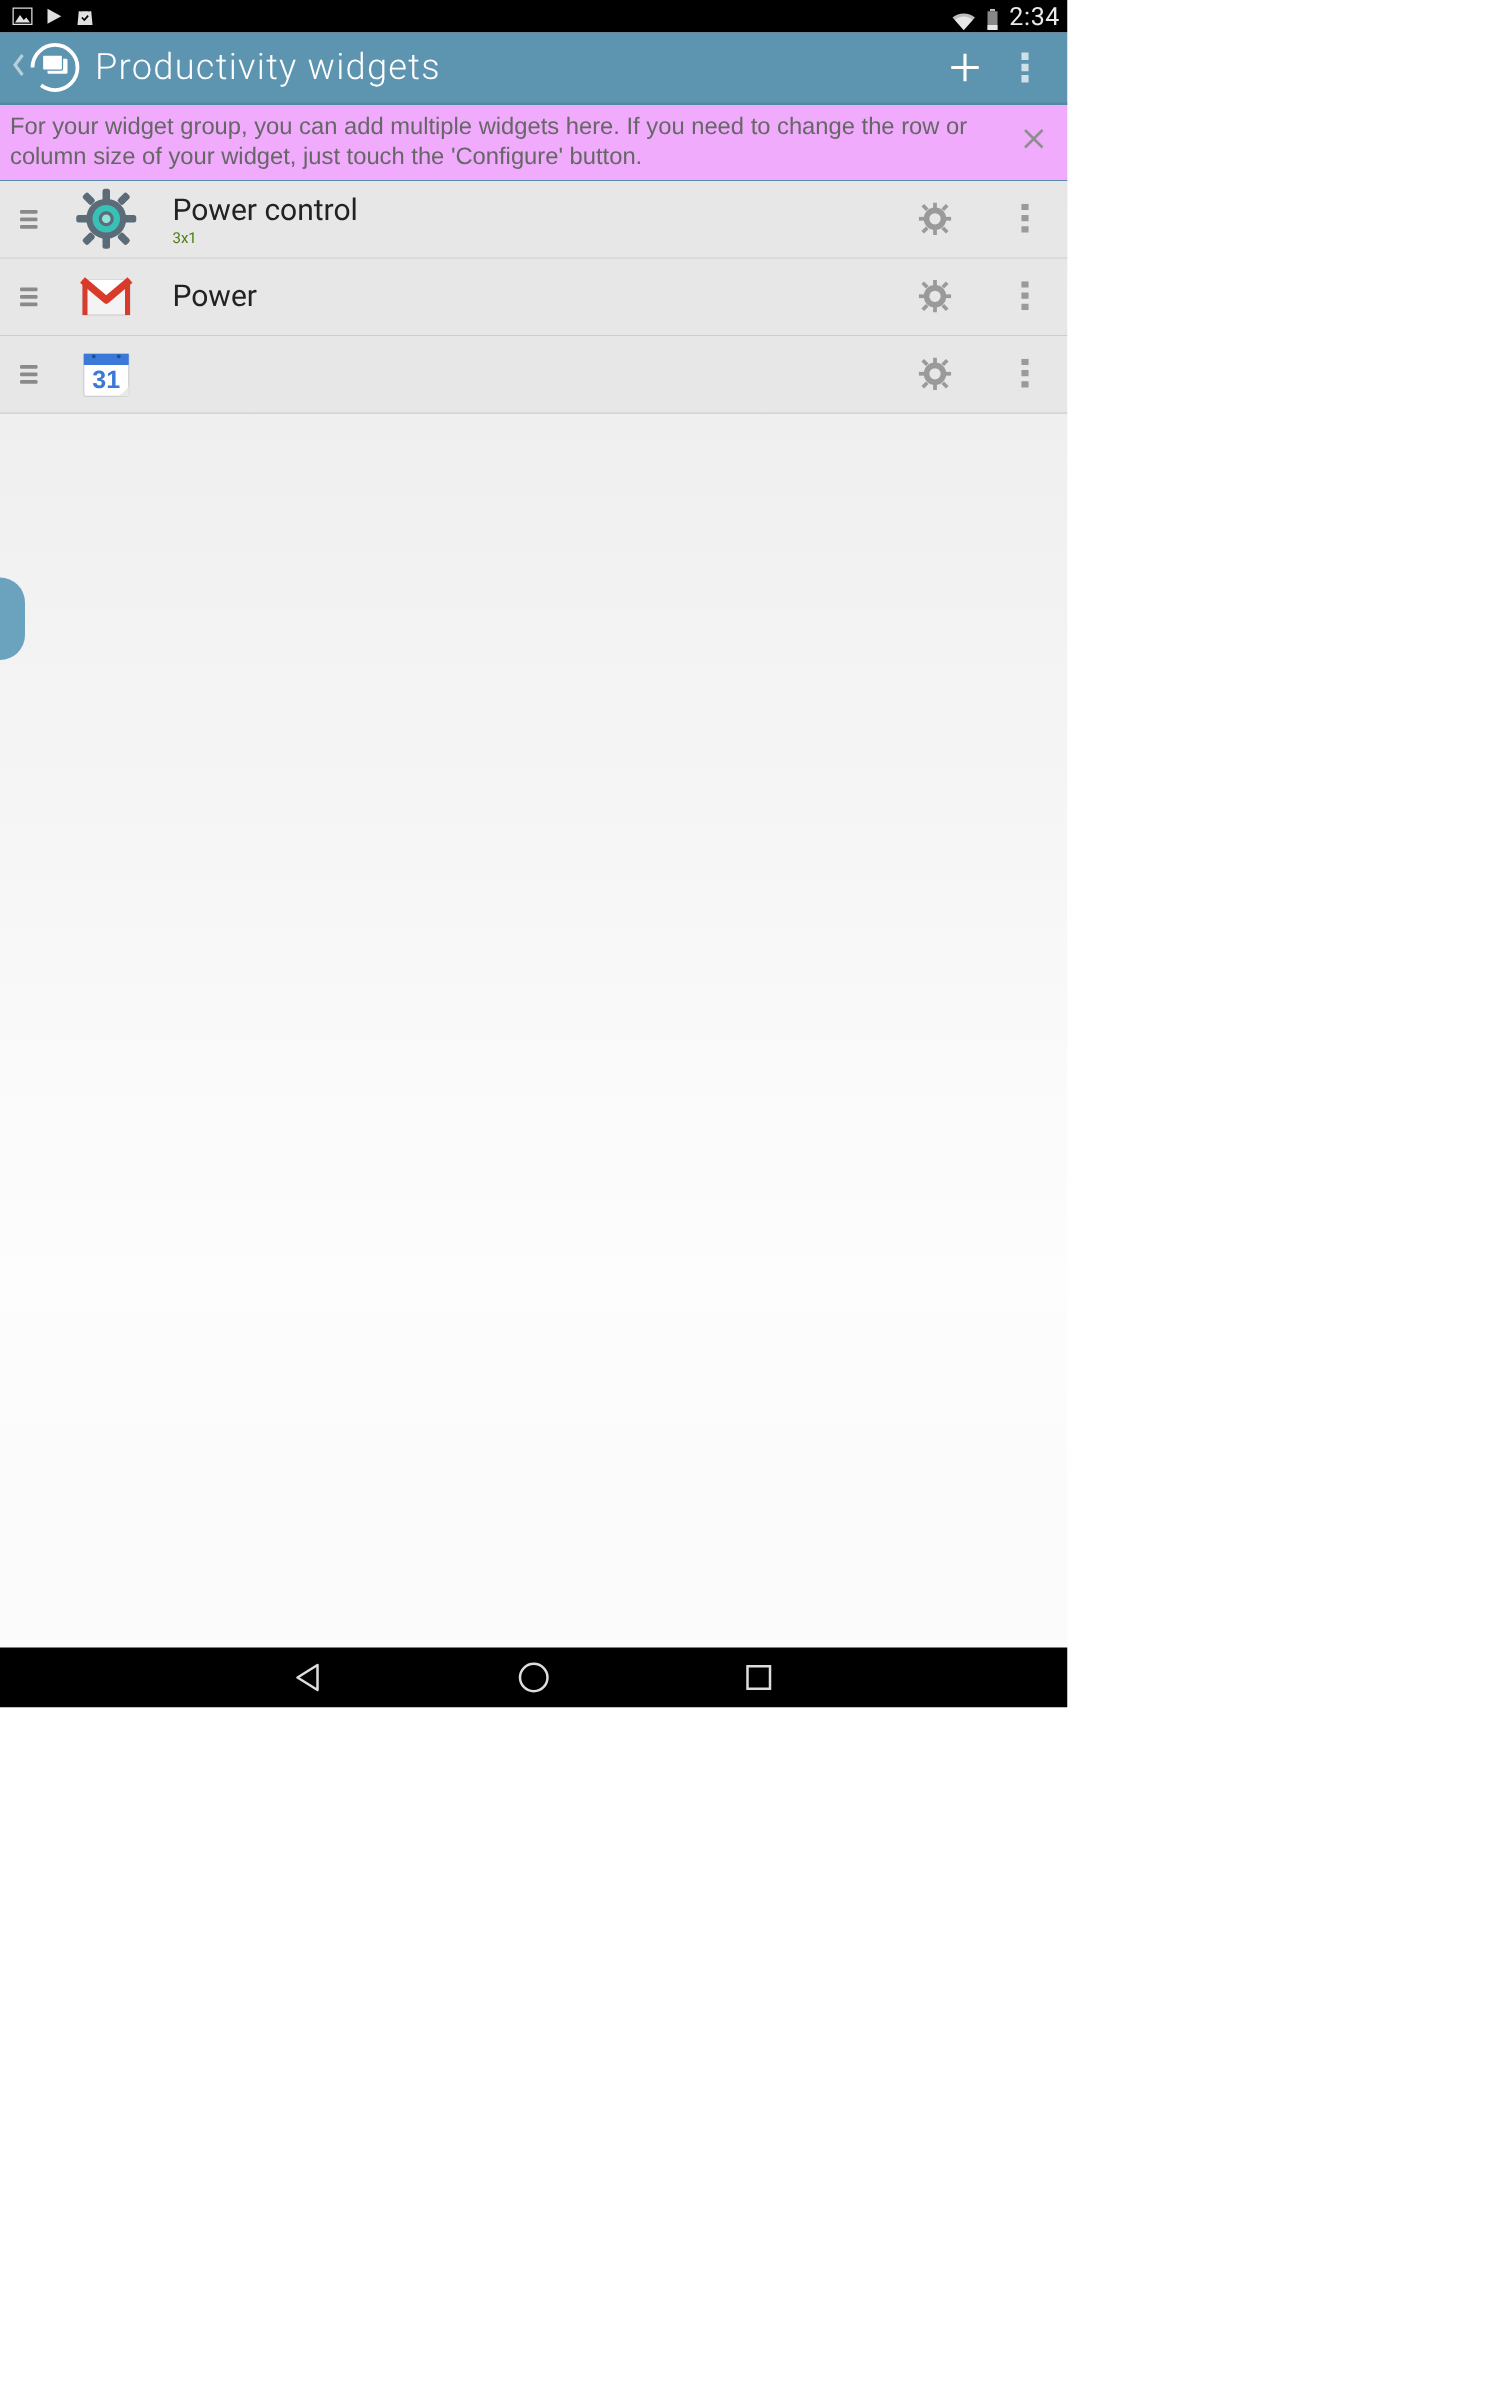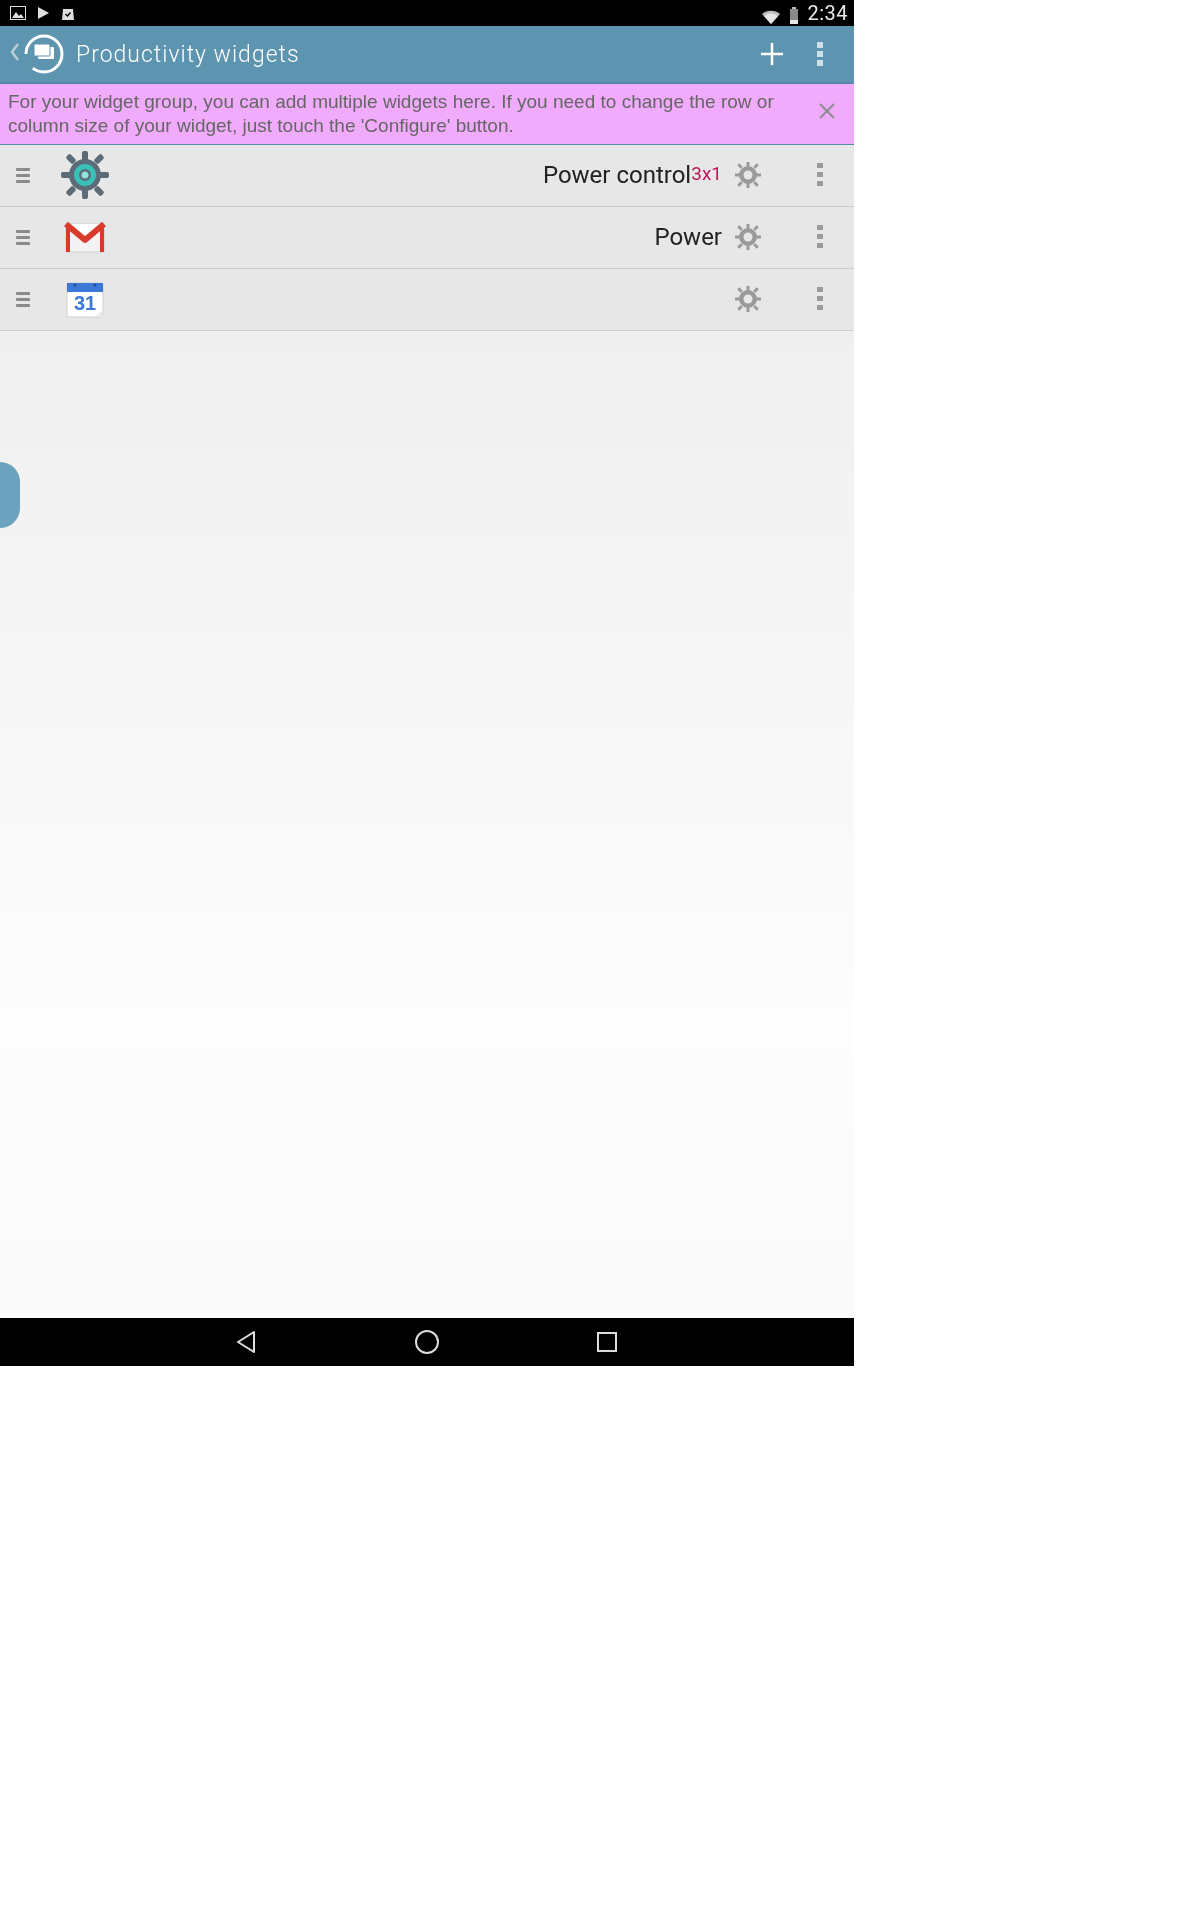--- a/index.html
+++ b/index.html
@@ -33,21 +33,21 @@
     background: #5d94af;
     height: 58px;
     display: flex;
     align-items: center;
     color: #fff;
     padding: 0 10px;
     border-bottom: 2px solid #5588a2;
   }
   .app-bar .back-chevron { opacity:.7; margin-right:2px;}
   .app-bar .title {
-    font-size: 23px;
+    font-size: 29px;
     font-weight: 300;
     letter-spacing: 1px;
     font-family: "Segoe UI Light","Roboto Light","Helvetica Neue",Arial,sans-serif;
     margin-left: 10px;
     flex: 1;
   }
   .app-bar .action { width:48px; height:48px; display:flex; align-items:center; justify-content:center; }
   .app-bar .logo-wrap { display:flex; align-items:center; }
 
   
@@ -76,23 +76,23 @@
   }
   .grip {
     width: 34px; display:flex; flex-direction:column; align-items:center; gap:3px;
     padding: 0 4px;
   }
   .grip span { width:14px; height:3px; background:#8a8a8a; border-radius:1px;}
   .app-icon {
     width:70px; display:flex; align-items:center; justify-content:flex-end;
   }
   .app-icon .ic { width:50px; height:50px; }
-  .row .text { flex:1; padding-left: 28px; display:flex; flex-direction:row; justify-content:flex-end;}
+  .row .text { flex:1; padding-left: 28px; display:flex; flex-direction:column; justify-content:flex-start;}
   .row .name { font-size:24px; color:#222; font-weight:400;}
-  .row .size { font-size:19px; color:#be185d; margin-top:1px;}
+  .row .size { font-size:12px; color:#4d7c0f; margin-top:1px;}
   .row .cfg, .row .more { width:52px; height:52px; display:flex; align-items:center; justify-content:center;}
   .row .cfg { margin-right: 20px;}
 
   
   .filler {
     position:absolute; left:0; right:0;
     top: 326px; bottom: 48px;
     background: linear-gradient(#efefef, #fdfdfd 70%, #fafafa);
     z-index:-1;
   }

